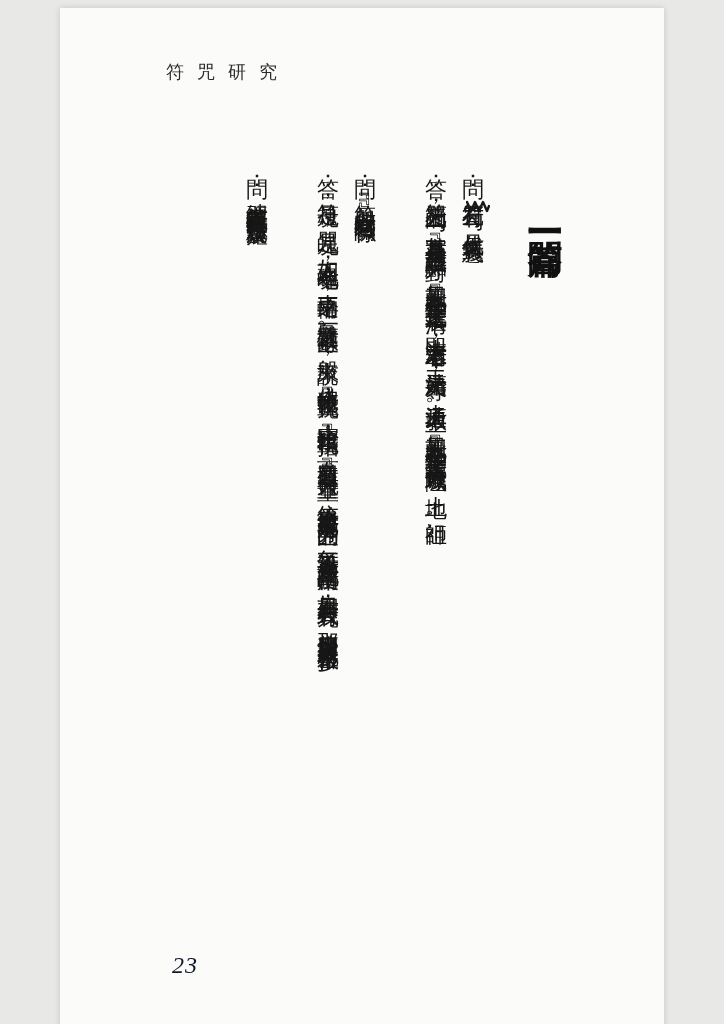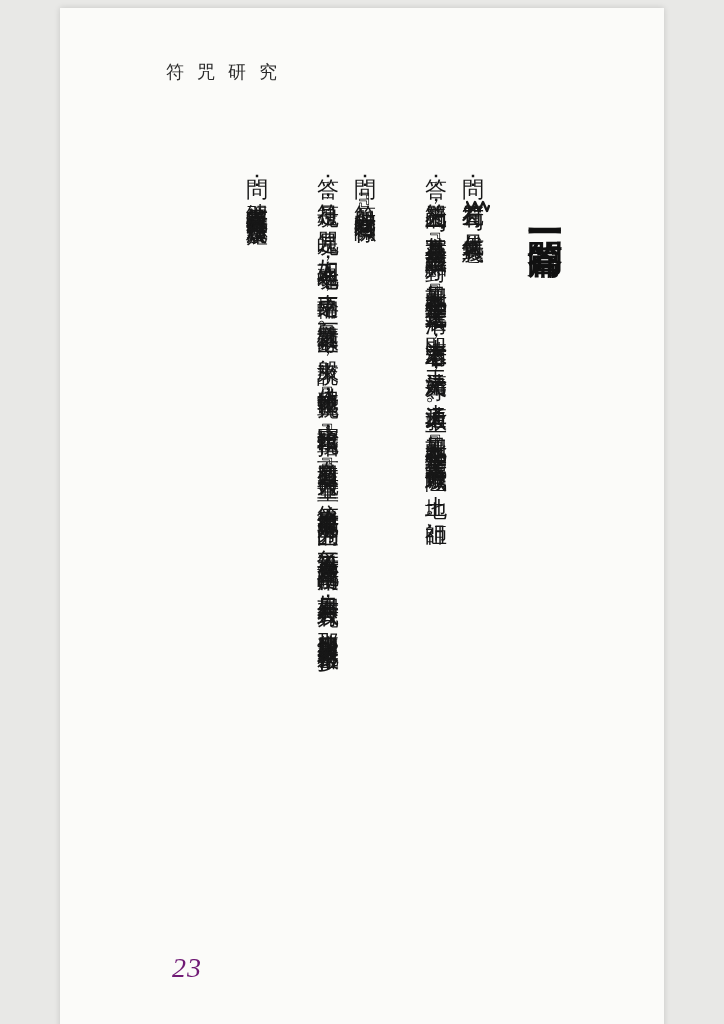--- a/index.html
+++ b/index.html
@@ -58,23 +58,23 @@
   }
   .hook-symbol {
     display: inline-block;
     vertical-align: middle;
     margin: 5px 0 3px 0;
   }
   .page-number {
     position: absolute;
     left: 112px;
     top: 944px;
-    font-size: 28px;
+    font-size: 24px;
     font-style: italic;
-    color: #701a75;
+    color: #0f172a;
     letter-spacing: 1px;
     font-family: Liberation Serif, serif;
   }
 </style>
 </head>
 <body>
 
 <div class="page">
 
   <div class="running-header">符咒研究</div>

